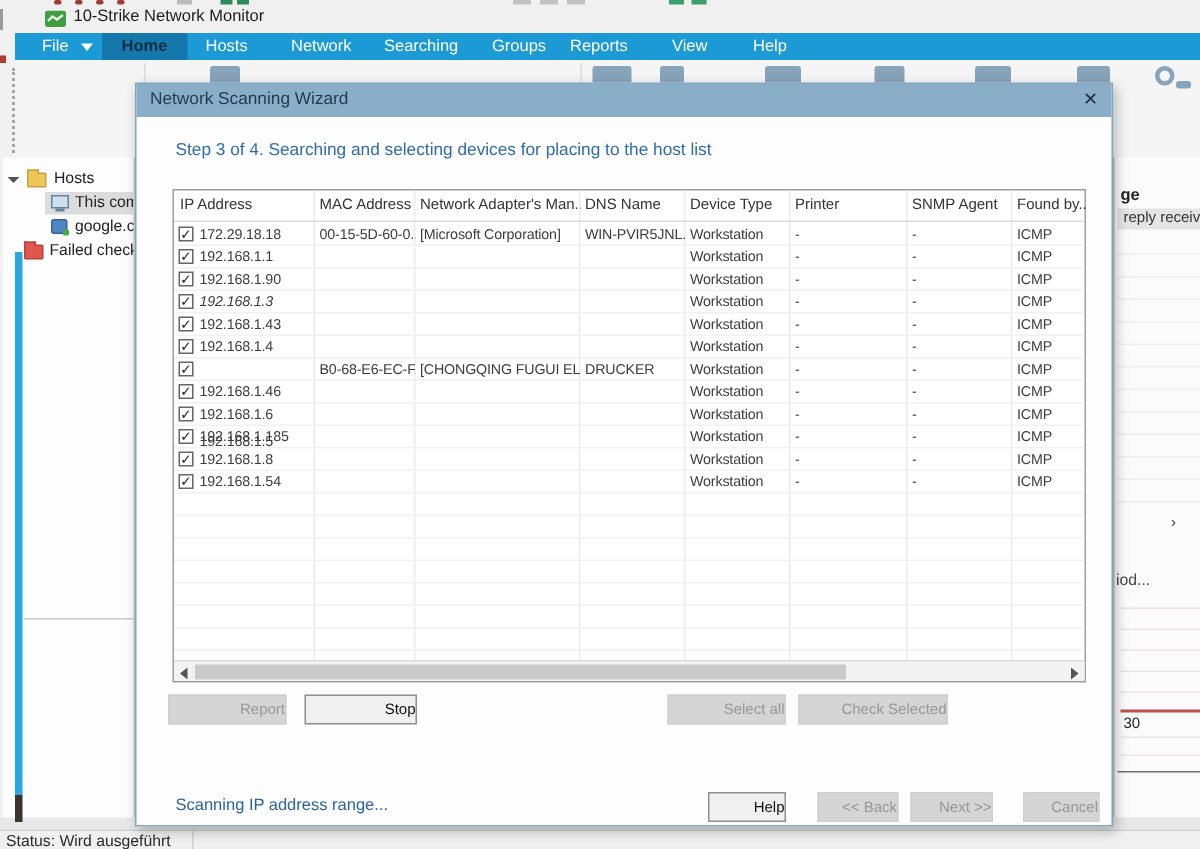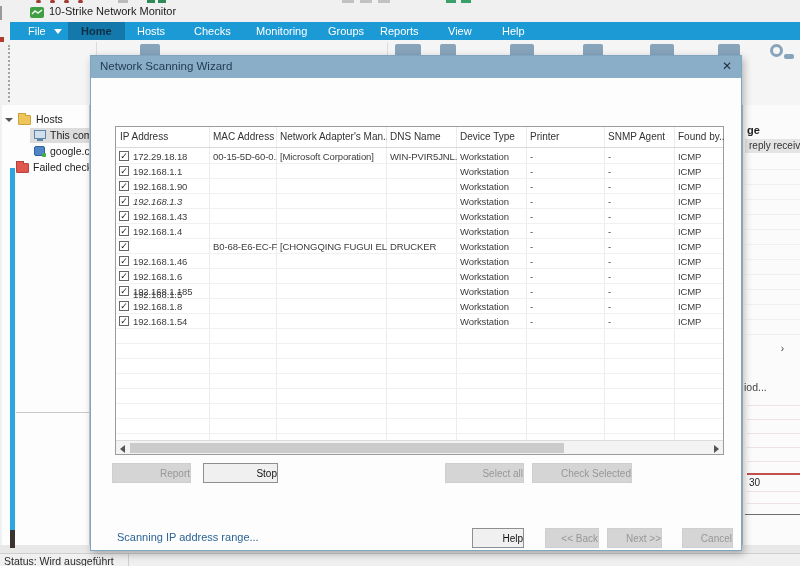--- a/index.html
+++ b/index.html
@@ -120,22 +120,22 @@
       <polyline points="2,7 5,4 8,6 12,3" stroke="#eaf7ea" stroke-width="1.5" fill="none"></polyline>
     </svg>
     <span class="app-title">10-Strike Network Monitor</span>
   </div>
 
   <div class="ribbon">
     <div class="chevron"></div>
   <span class="tab" style="left: 18px;">File</span>
       <span class="tab active" style="left: 58px;">Home</span>
       <span class="tab" style="left: 127px;">Hosts</span>
-      <span class="tab" style="left: 184px;">Checks</span>
-      <span class="tab" style="left: 246px;">Monitoring</span>
+      <span class="tab" style="left: 184px;">Network</span>
+      <span class="tab" style="left: 246px;">Searching</span>
       <span class="tab" style="left: 318px;">Groups</span>
       <span class="tab" style="left: 370px;">Reports</span>
       <span class="tab" style="left: 438px;">View</span>
       <span class="tab" style="left: 492px;">Help</span>
     </div>
   <div class="art" style="left:0;top:37px;width:4px;height:5px;background:#b03b2e;z-index:2;"></div>
 
   <div class="toolbar">
     <div class="grip"></div>
     <div class="tsep" style="left:86px;"></div>
@@ -210,20 +210,21 @@
   <div class="statusbar">
     <span class="status-text">Status: Wird ausgeführt</span>
     <div class="status-sep"></div>
   </div>
 
   <div class="dialog">
     <div class="dlg-titlebar">
       <span class="dlg-title">Network Scanning Wizard</span>
       <span class="dlg-close">✕</span>
     </div>
+    <div class="dlg-heading">Step 3 of 4. Searching and selecting devices for placing to the host list</div>
 
     <div class="tbl">
       <div class="vline" style="left:93px;"></div>
       <div class="vline" style="left:160px;"></div>
       <div class="vline" style="left:270px;"></div>
       <div class="vline" style="left:340px;"></div>
       <div class="vline" style="left:410px;"></div>
       <div class="vline" style="left:488px;"></div>
       <div class="vline" style="left:558px;"></div>
       <div class="thead" id="thead">

